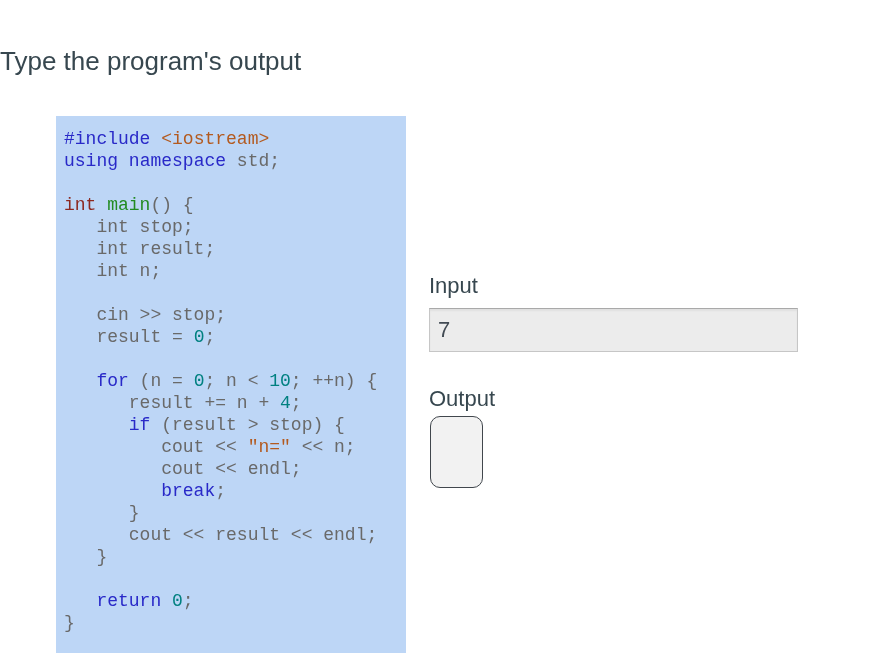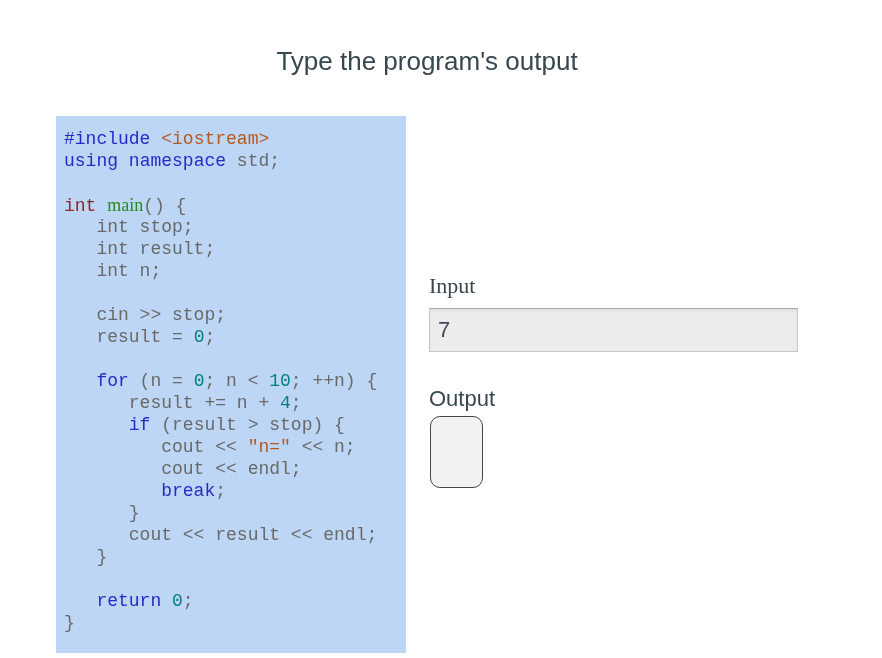--- a/index.html
+++ b/index.html
@@ -10,21 +10,20 @@
     background: #ffffff;
     font-family: "Liberation Sans", sans-serif;
     overflow: hidden;
   }
   .title {
     position: absolute;
     top: 46px;
     left: 0;
     width: 854px;
     margin: 0;
-    text-align: center;
     font-size: 26px;
     font-weight: 400;
     color: var(--heading, #37474f);
   }
   .code-block {
     position: absolute;
     left: 55px;
     top: 115px;
     width: 350px;
     height: 537px;
@@ -35,31 +34,31 @@
     font-family: "Liberation Mono", "DejaVu Sans Mono", monospace;
     font-size: 18px;
     line-height: 22px;
     color: var(--plain, #696969);
     white-space: pre;
     overflow: hidden;
   }
   .code-line { height: 22px; }
   .tok-kw   { color: var(--keyword, #2929c8); }
   .tok-type { color: var(--type, #8c2820); }
-  .tok-fn   { color: var(--function, #228b22); font-family: Liberation Serif, serif; }
+  .tok-fn   { color: var(--function, #228b22); }
   .tok-num  { color: var(--number, #008080); }
   .tok-str  { color: var(--string, #b35a1f); }
   .tok-pl   { color: var(--plain, #696969); }
   .io-label {
     position: absolute;
     left: 429px;
     font-size: 22px;
     color: var(--heading, #37474f);
   }
-  .input-label  { top: 273px; font-family: Liberation Serif, serif; }
+  .input-label  { top: 273px; }
   .output-label { top: 386px; }
   .input-field {
     position: absolute;
     left: 429px;
     top: 308px;
     width: 369px;
     height: 44px;
     box-sizing: border-box;
     background: #ececec;
     border: 1px solid #c6c6c6;

